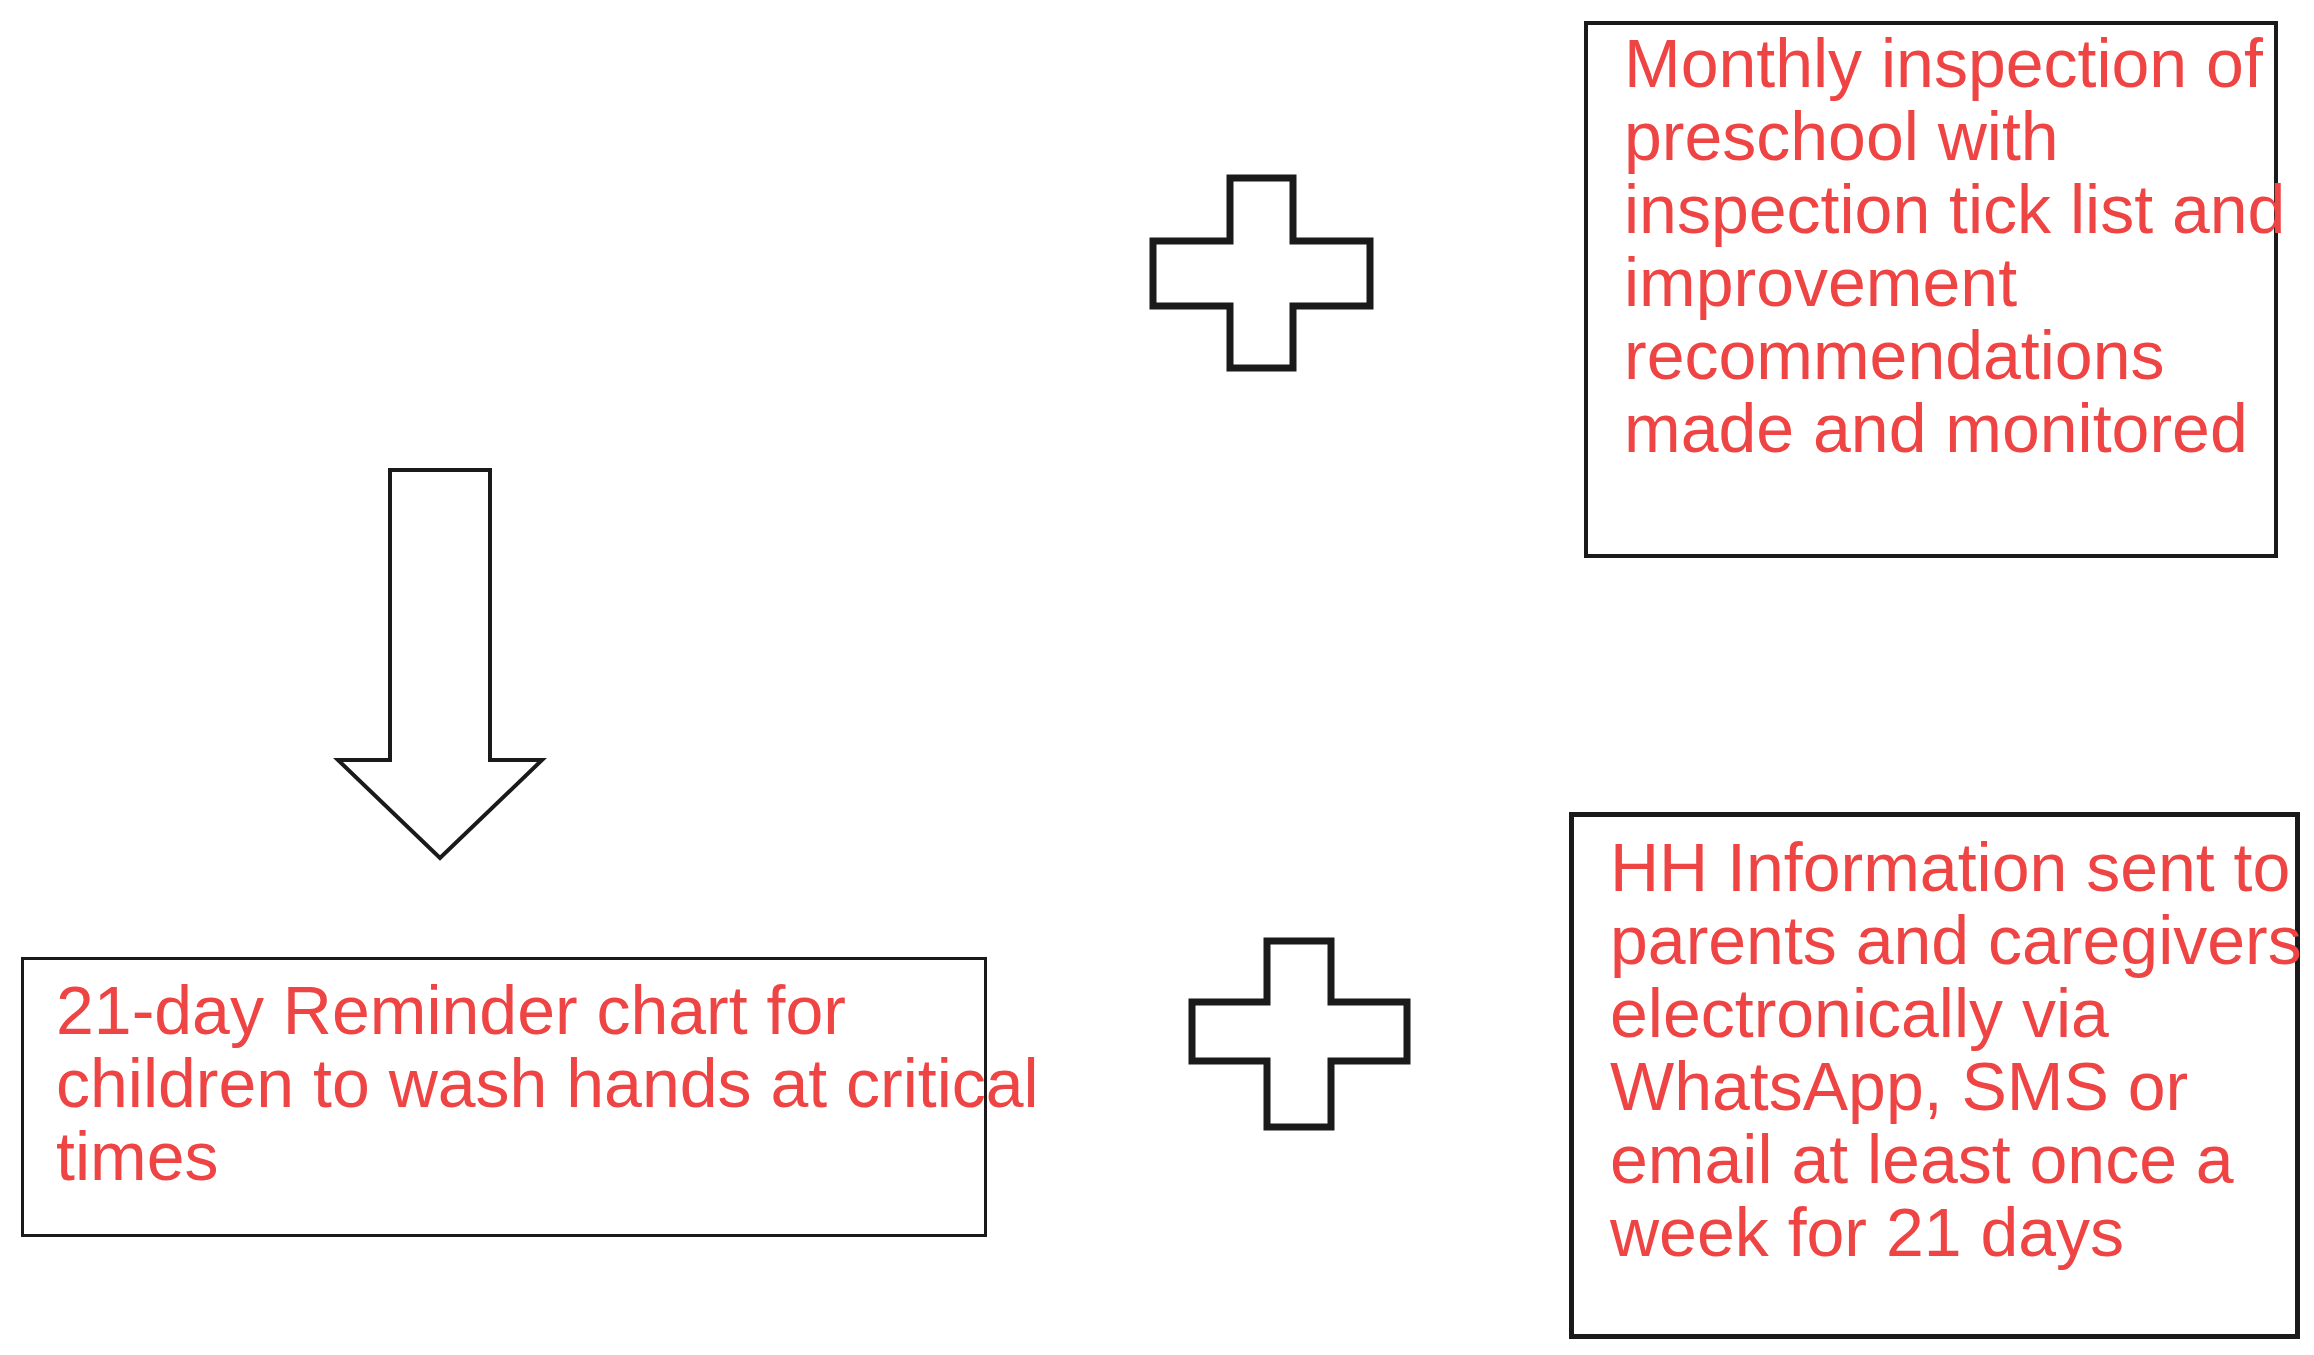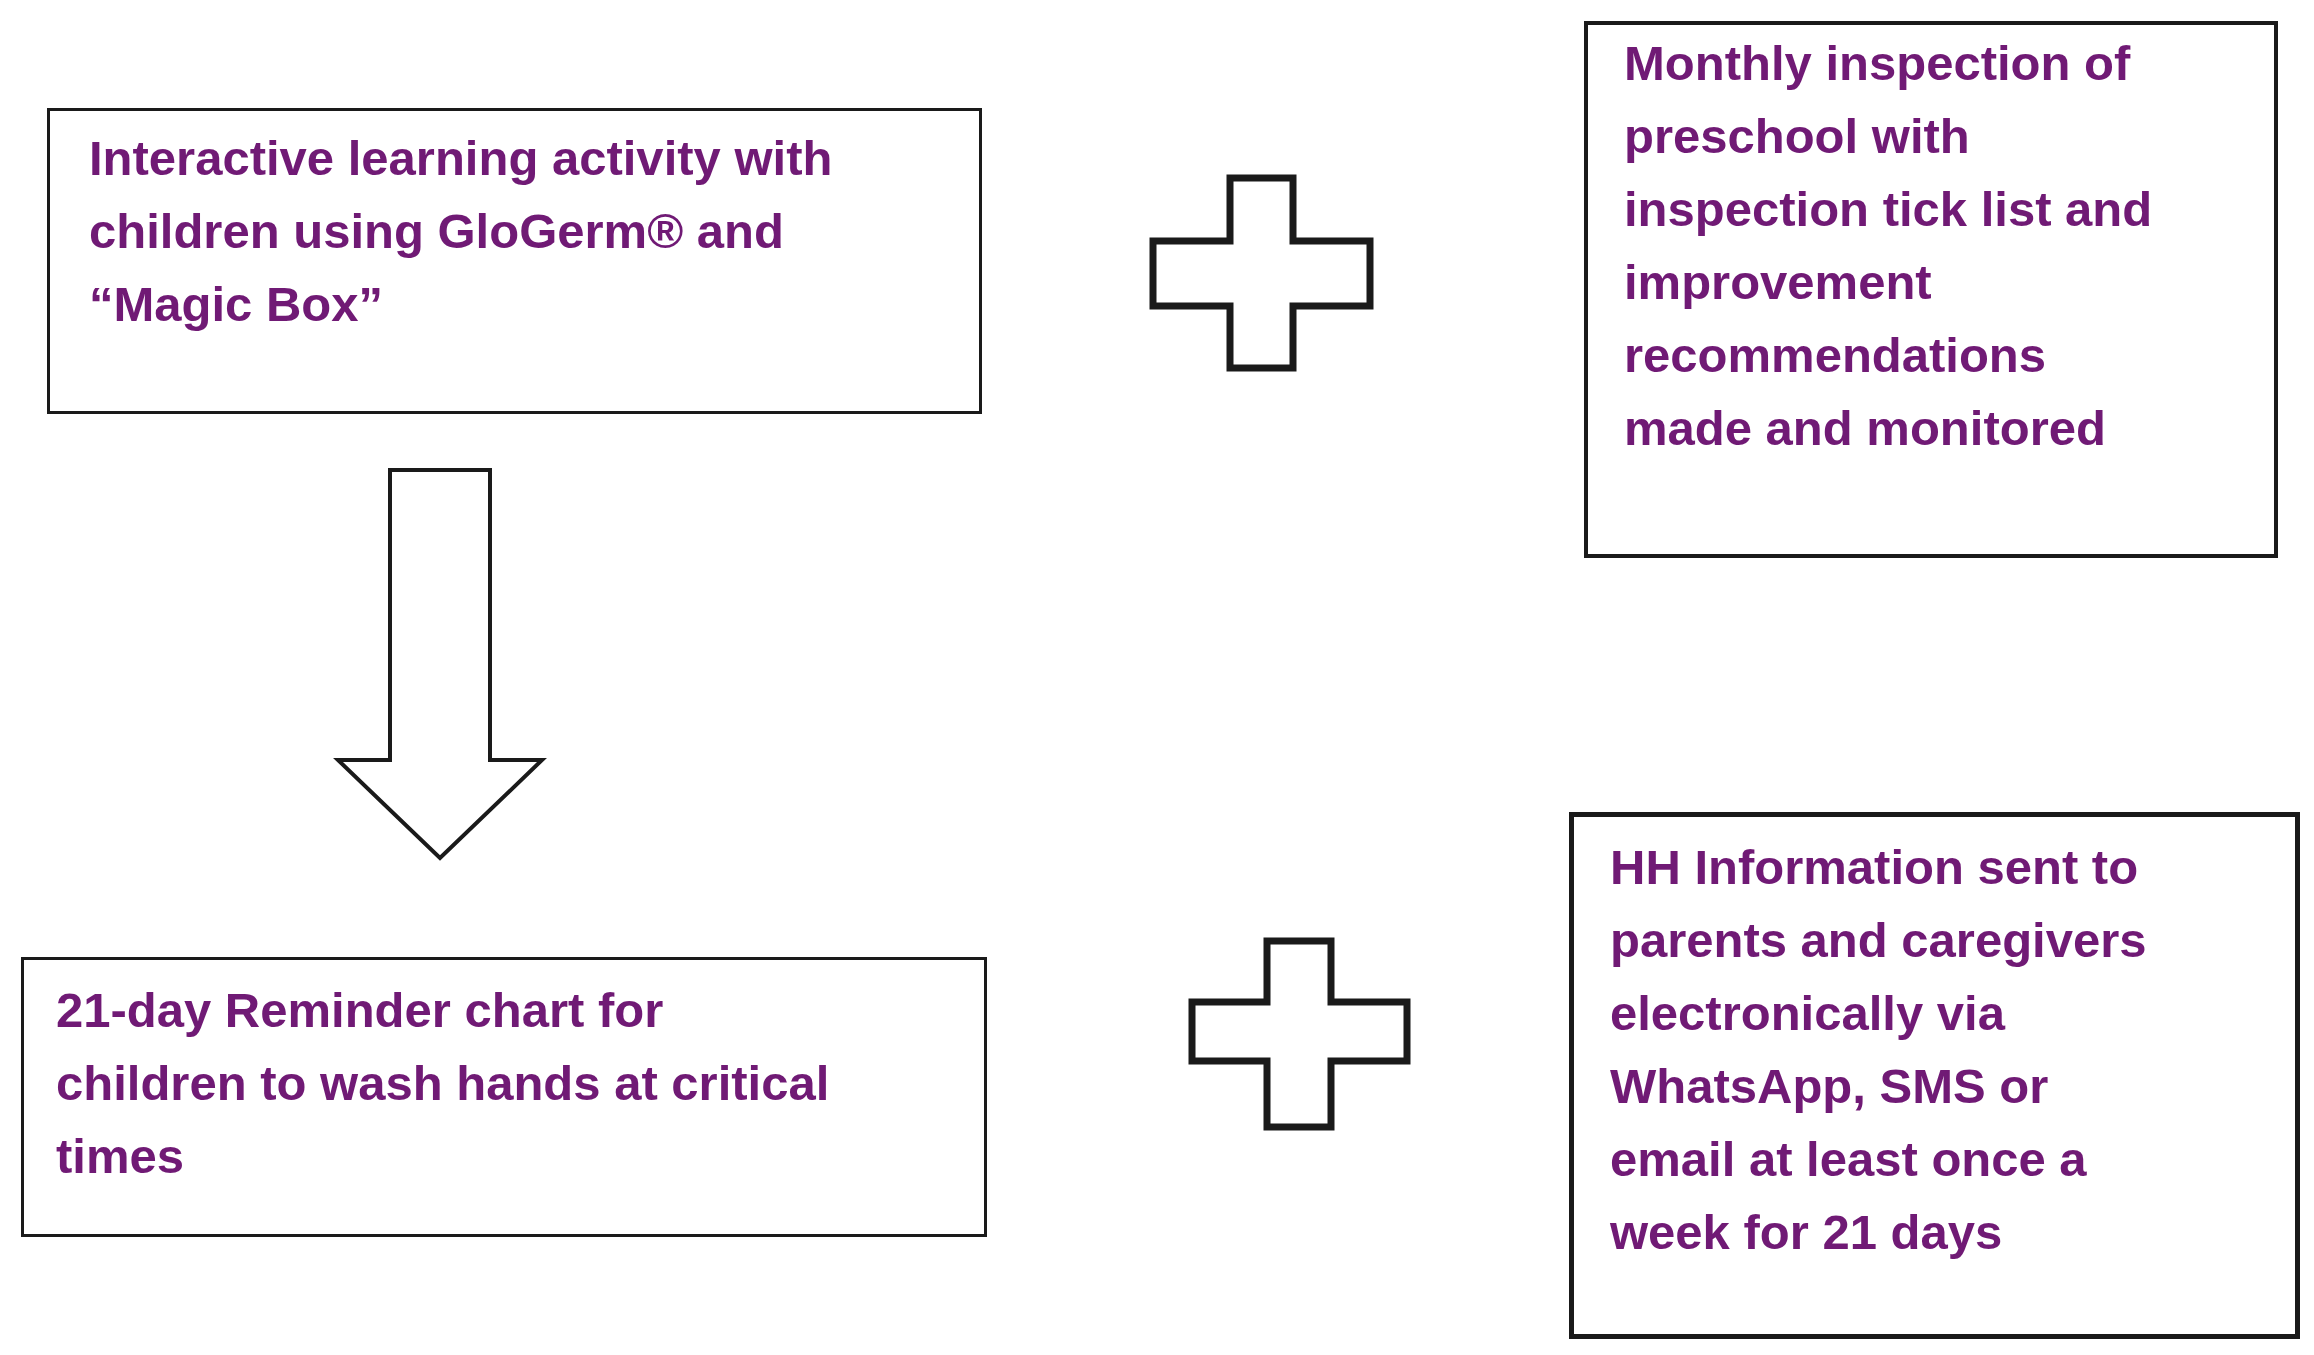--- a/index.html
+++ b/index.html
@@ -18,24 +18,23 @@
   }
   .box {
     position: absolute;
     background: #ffffff;
     border-style: solid;
     border-color: #1a1a1a;
     box-sizing: border-box;
   }
   .box-text {
     white-space: pre;
-    font-size: 49px;
+    font-size: 68px;
     line-height: 73px;
-    color: #701a75;
-    font-weight: bold;
+    color: #ef4444;
   }
   
   #box-activity   { left: 47px;   top: 108px; width: 935px; height: 306px; border-width: 3px; padding: 11px 0 0 39px; }
   #box-inspection { left: 1584px; top: 21px;  width: 694px; height: 537px; border-width: 4px; padding: 2px 0 0 36px; }
   #box-reminder   { left: 21px;   top: 911px; width: 966px; height: 280px; border-width: 3px; padding: 14px 0 0 32px; margin-top: 46px; }
   #box-hhinfo     { left: 1569px; top: 812px; width: 731px; height: 527px; border-width: 5px; padding: 14px 0 0 36px; }
 
   .shape { position: absolute; overflow: visible; }
   #plus-top    { left: 1153px; top: 178px; }
   #plus-bottom { left: 1192px; top: 941px; }
@@ -47,25 +46,20 @@
     stroke-linejoin: miter;
   }
   .plus-path  { stroke-width: 7px; }
   .arrow-path { stroke-width: 4px; }
 </style>
 </head>
 <body>
 
 <div id="stage">
 
-  <div class="box" id="box-activity">
-    <div class="box-text">Interactive learning activity with
-children using GloGerm® and
-“Magic Box”</div>
-  </div>
 
   <svg class="shape" id="plus-top" width="217" height="190" viewBox="0 0 217 190" aria-hidden="true">
     <path class="plus-path" d="M77 0 H140 V63 H217 V128 H140 V190 H77 V128 H0 V63 H77 Z"></path>
   </svg>
 
   <div class="box" id="box-inspection">
     <div class="box-text">Monthly inspection of
 preschool with
 inspection tick list and
 improvement

